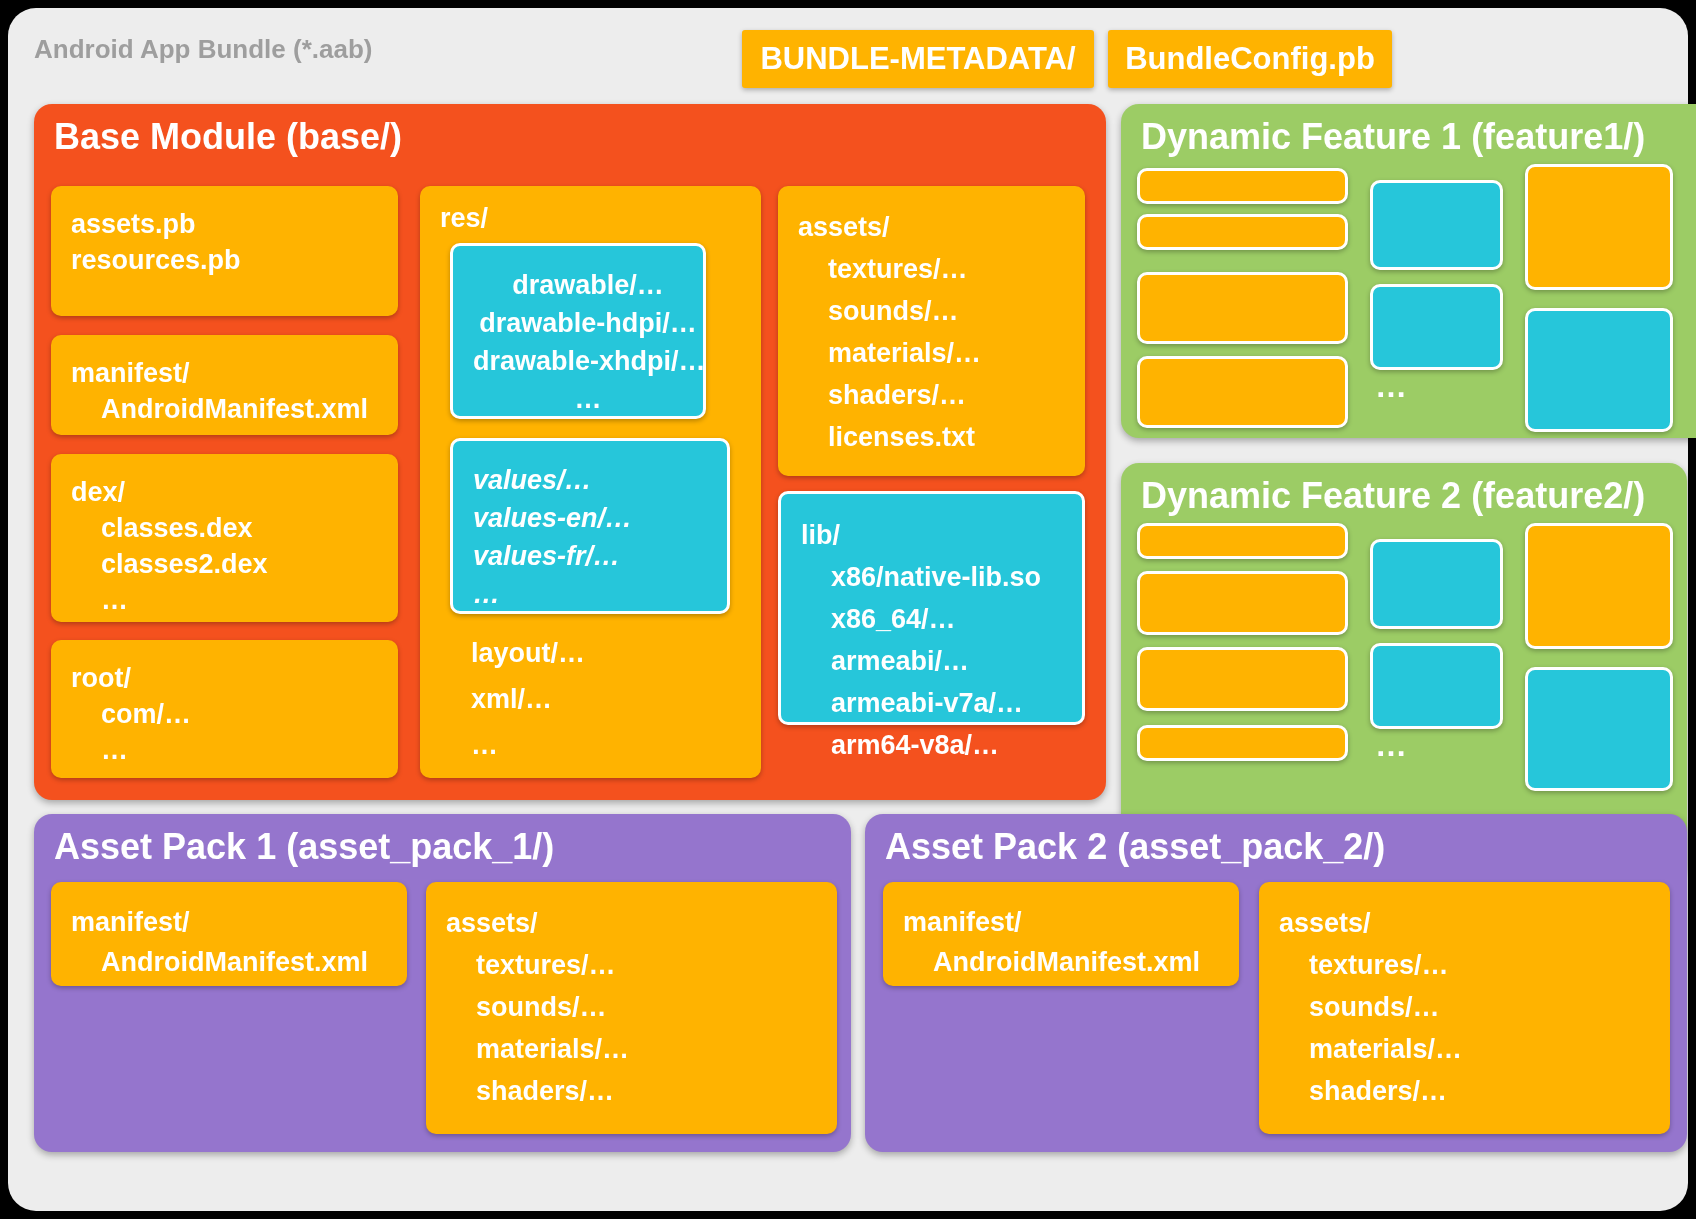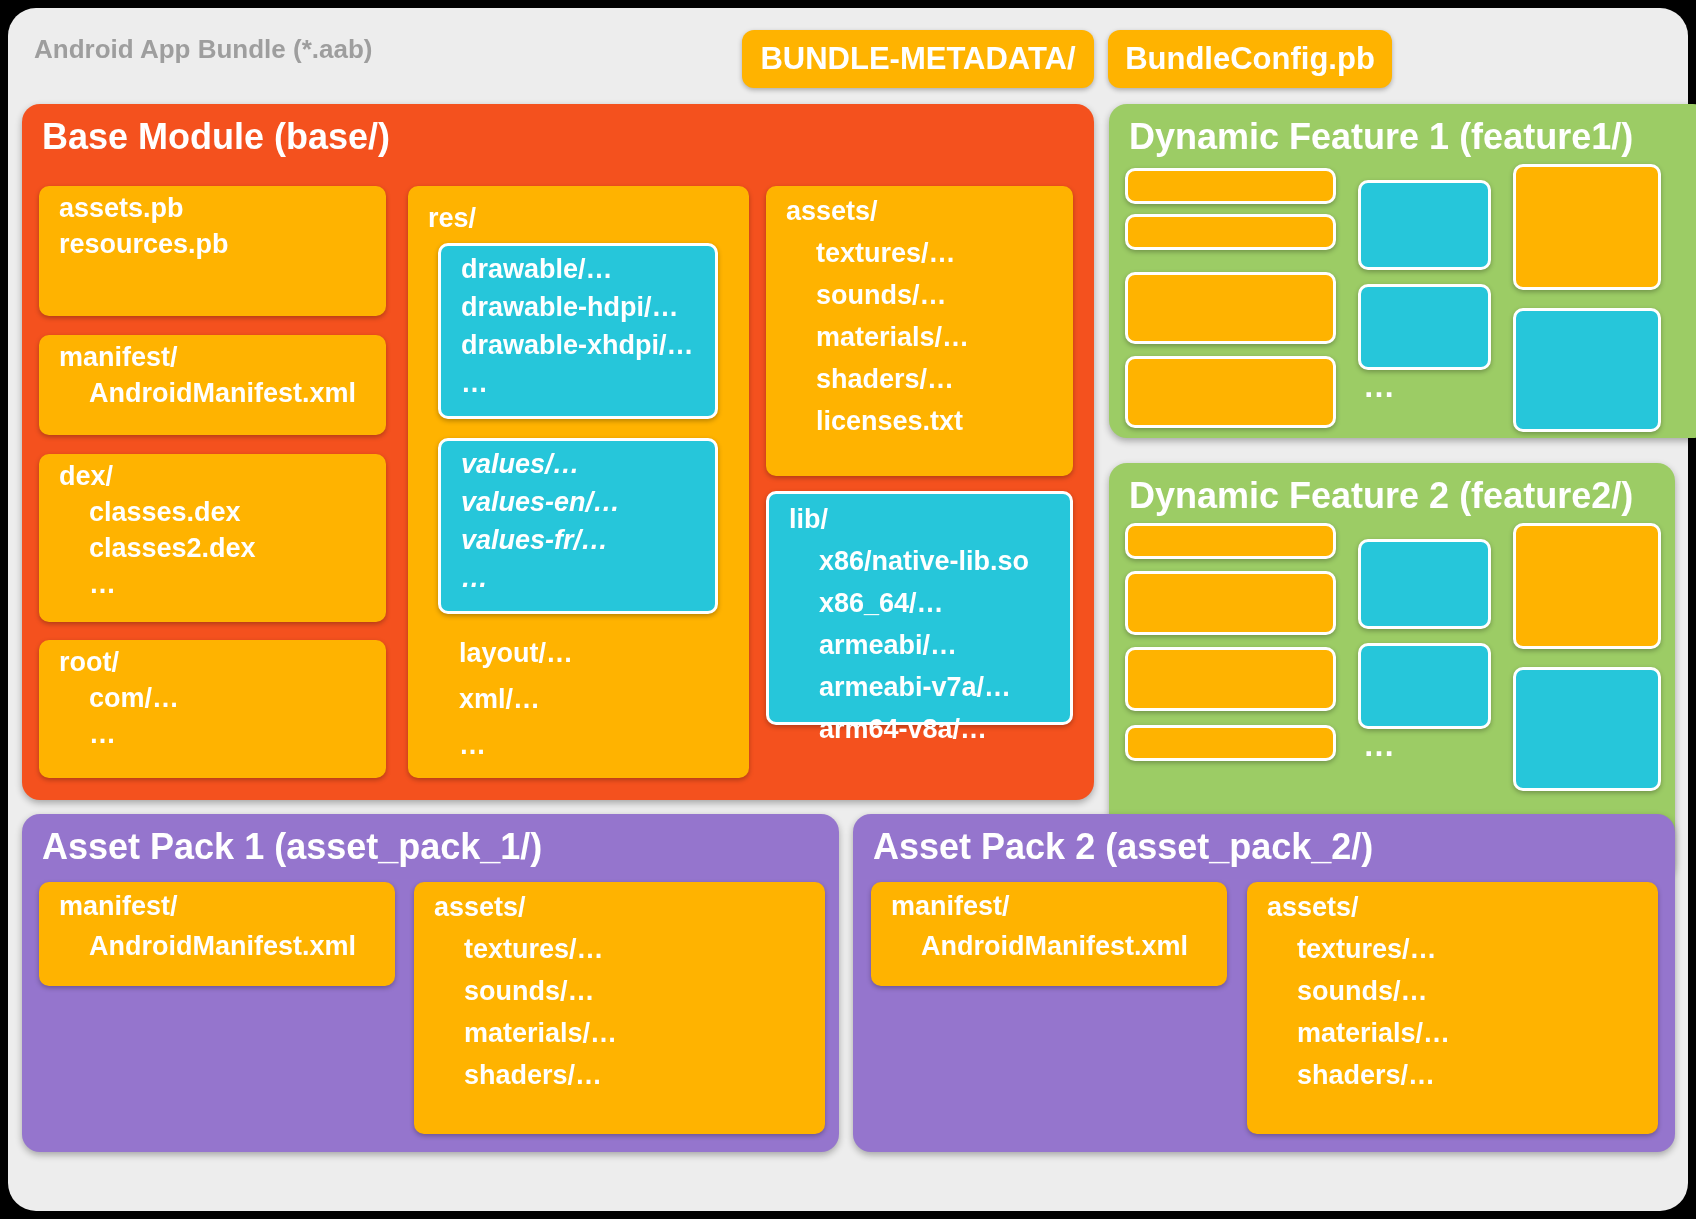--- a/index.html
+++ b/index.html
@@ -13,20 +13,21 @@
   .canvas {
     position: absolute; left: 8px; top: 8px;
     width: 1680px; height: 1203px;
     background: var(--c-canvas, #EDEDED);
     border-radius: 28px;
   }
   .sec {
     position: absolute;
     border-radius: 18px;
     box-shadow: 0 3px 7px rgba(0,0,0,.30);
+    margin-left: 12px;
   }
   .box {
     position: absolute;
     border-radius: 10px;
     box-shadow: 0 2px 5px rgba(0,0,0,.28);
   }
   .amber  { background: var(--c-amber, #FFB300); }
   .cyan   { background: var(--c-cyan, #26C6DA); border: 3px solid #fff; }
   .orange { background: var(--c-orange, #F4511E); }
   .green  { background: var(--c-green, #9CCC65); }
@@ -36,37 +37,37 @@
     color: var(--c-box-text, #fff);
     font-weight: 700;
     font-size: 27px;
     line-height: 40px;
     white-space: nowrap;
   }
   .lh36 { line-height: 36px; }
   .lh38 { line-height: 38px; }
   .lh40 { line-height: 40px; }
   .lh42 { line-height: 42px; }
-  .pad  { padding-top: 4px; padding-bottom: 12px; }
+  .pad  { padding-top: 20px; padding-bottom: 12px; }
   .line { padding-left: 20px; }
   .ind  { padding-left: 50px; }
   .sec-title {
     position: absolute; left: 20px; top: 12px;
     color: #fff; font-weight: 700; font-size: 36px;
     white-space: nowrap;
   }
   .page-title {
     position: absolute; left: 26px; top: 26px;
     color: var(--c-title-text, #9E9E9E);
     font-weight: 700; font-size: 26px; white-space: nowrap;
   }
   .chip {
     position: absolute; top: 22px; height: 58px;
     background: var(--c-amber, #FFB300);
-    border-radius: 12px;
+    border-radius: 3px;
     color: #fff; font-weight: 700; font-size: 31px;
     display: flex; align-items: center; justify-content: center;
     box-shadow: 0 2px 5px rgba(0,0,0,.28);
     white-space: nowrap;
   }
   .res-title { position: absolute; left: 20px; top: 12px; }
   .abs { position: absolute; }
 </style>
 </head>
 <body>
@@ -100,21 +101,21 @@
 
     <div class="box amber t lh36 pad" style="left:17px; top:536px; width:347px; height:138px;">
       <div class="line">root/</div>
       <div class="line ind">com/…</div>
       <div class="line ind">…</div>
     </div>
 
     <div class="box amber" style="left:386px; top:82px; width:341px; height:592px;">
       <div class="t res-title">res/</div>
 
-      <div class="box cyan t lh38 pad" style="left:30px; top:57px; width:280px; height:176px;">
+      <div class="box cyan t lh38 pad" style="left:30px; top:57px; width:256px; height:176px;text-align:center;">
         <div class="line">drawable/…</div>
         <div class="line">drawable-hdpi/…</div>
         <div class="line">drawable-xhdpi/…</div>
         <div class="line">…</div>
       </div>
 
       <div class="box cyan t lh38 pad" style="left:30px; top:252px; width:280px; height:176px;font-style:italic;">
         <div class="line">values/…</div>
         <div class="line">values-en/…</div>
         <div class="line">values-fr/…</div>

